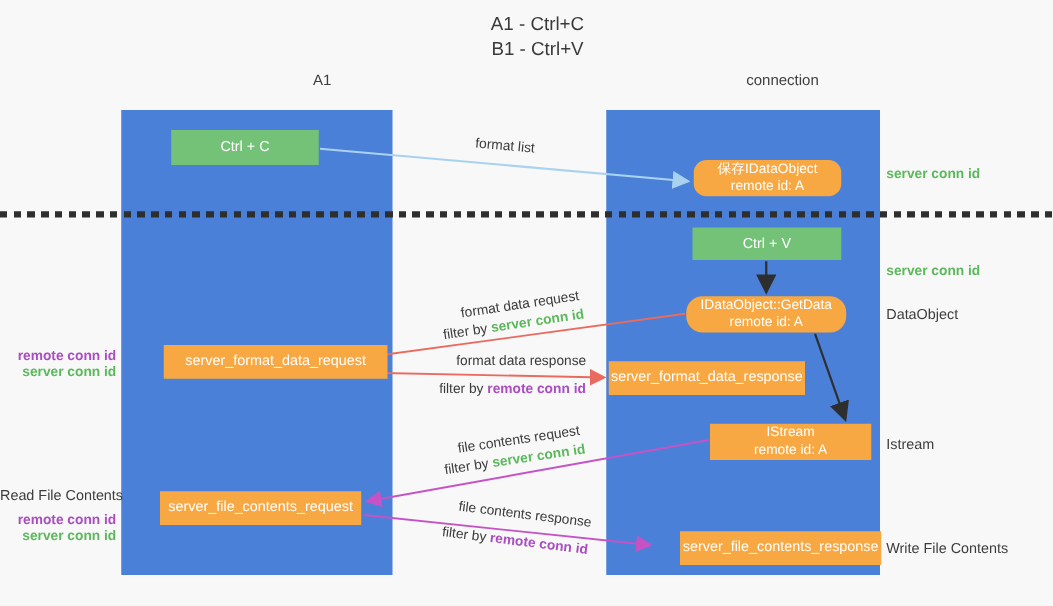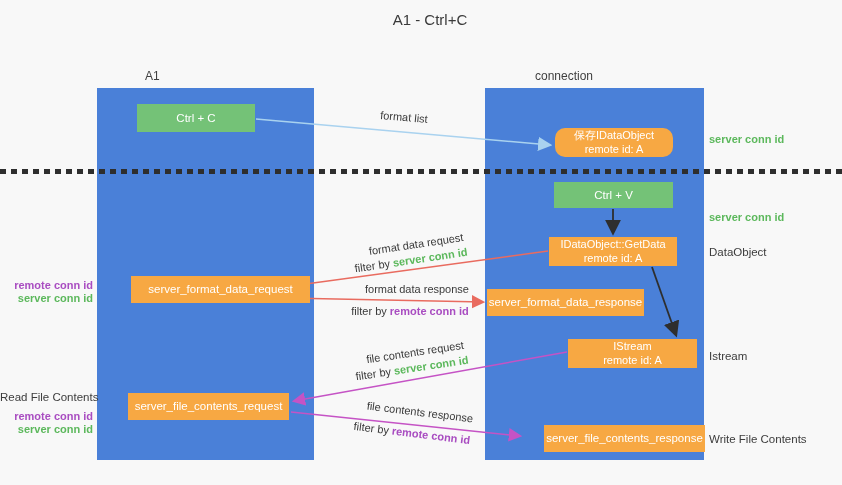--- a/index.html
+++ b/index.html
@@ -8,21 +8,21 @@
     background:#f8f8f8;
     font-family:"Liberation Sans", sans-serif;
     color:#3a3a3a;
   }
   .abs{position:absolute;}
   .title{
     left:300px;top:10px;width:260px;text-align:center;
     font-size:15px;line-height:1.35;color:#3a3a3a;
   }
   .col-header{
-    text-align:left;font-size:12px;line-height:1.3;color:#3f3f3f;top:57px;margin-top:12px;
+    text-align:right;font-size:12px;line-height:1.3;color:#3f3f3f;top:57px;
   }
   .lifeline{
     top:88px;height:372px;background:#4a80d8;z-index:1;
   }
   .divider{
     left:0;top:169px;width:842px;height:5px;z-index:6;
     background:repeating-linear-gradient(90deg,#2e2e2e 0 6px,transparent 6px 11px);
   }
   svg.arrows{left:0;top:0;z-index:2;pointer-events:none;}
   .node{
@@ -43,20 +43,21 @@
   .side-left{left:0;width:93px;text-align:right;}
   .side-right{left:709px;text-align:left;}
   .side.bold-green{color:#5cb85c;font-weight:bold;font-size:11px;}
   .side.bold-purple{color:#a94dc1;font-weight:bold;font-size:11px;}
 </style>
 </head>
 <body>
 
 <div class="abs title">
   <div>A1 - Ctrl+C</div>
+  <div>B1 - Ctrl+V</div>
 </div>
 
 <div class="abs col-header" style="left:145px;width:120px;">
   <div>A1</div>
 </div>
 <div class="abs col-header" style="left:535px;width:120px;">
   <div>connection</div>
 </div>
 
 <div class="abs lifeline" style="left:97px;width:217px;"></div>
@@ -94,21 +95,21 @@
 
 <div class="abs node orange" style="left:555px;top:128px;width:118px;height:29px;font-size:11px;border-radius:10px;">
   <div>保存IDataObject</div>
   <div>remote id: A</div>
 </div>
 
 <div class="abs node green" style="left:554px;top:182px;width:119px;height:26px;">
   <div>Ctrl + V</div>
 </div>
 
-<div class="abs node orange" style="left:549px;top:237px;width:128px;height:29px;font-size:11px;">
+<div class="abs node orange" style="left:549px;top:237px;width:128px;height:29px;font-size:11px;border-radius:13px;">
   <div>IDataObject::GetData</div>
   <div>remote id: A</div>
 </div>
 
 <div class="abs node orange" style="left:131px;top:276px;width:179px;height:27px;">
   <div>server_format_data_request</div>
 </div>
 
 <div class="abs node orange" style="left:487px;top:289px;width:157px;height:27px;">
   <div>server_format_data_response</div>

